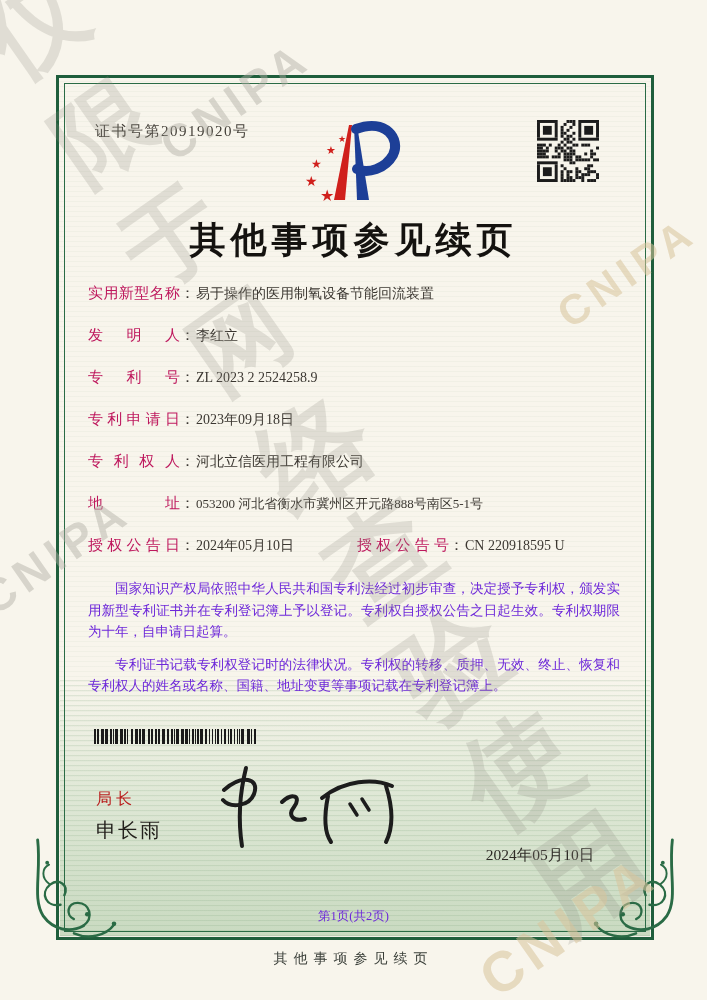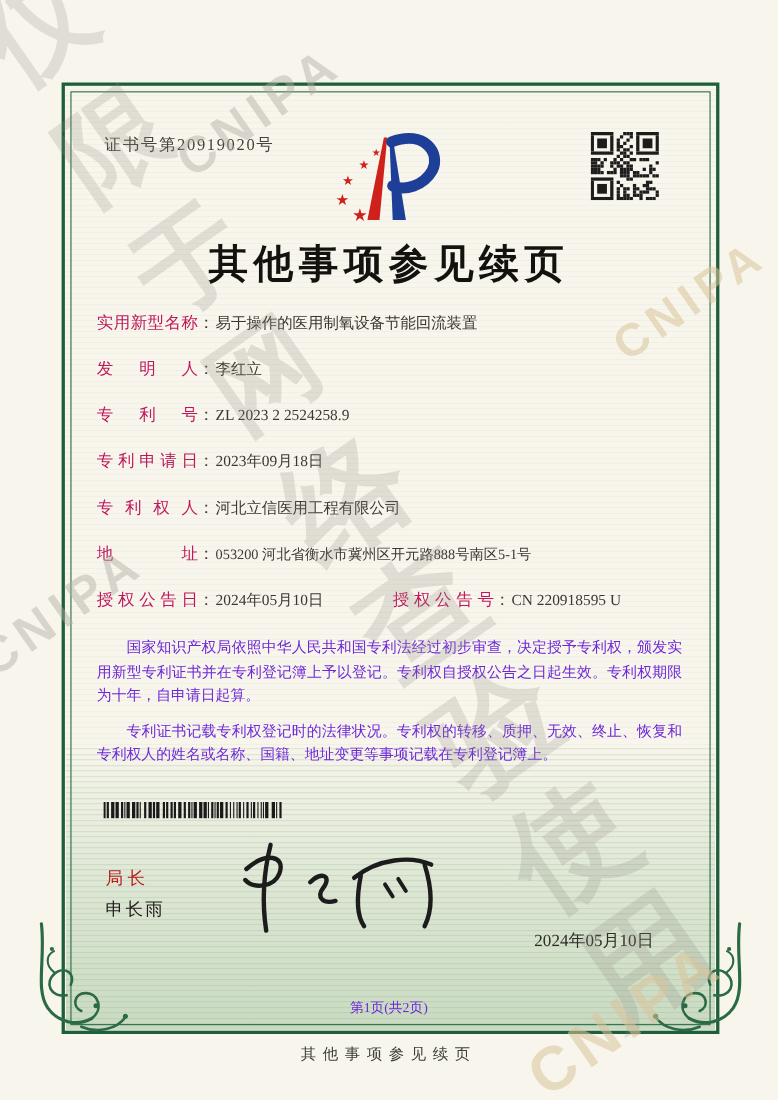--- a/index.html
+++ b/index.html
@@ -54,21 +54,21 @@
   .pair{white-space:nowrap;}
   .pair2{margin-left:63px;}
   .paras{
     position:absolute;left:88px;top:578px;width:532px;
     font-size:13.5px;line-height:21.5px;color:#6d28d9;text-align:justify;
   }
   .paras p{margin:0 0 11px 0;text-indent:2em;}
   .barcode{position:absolute;left:94px;top:729px;width:162px;height:15px;}
   .barcode svg rect{fill:#1a1a1a;}
   .signer-title{position:absolute;left:96px;top:789px;font-size:16px;letter-spacing:4px;color:#b91c1c;}
-  .signer-name{position:absolute;left:96px;top:817px;font-size:16px;letter-spacing:2px;color:#23201c;text-align:center;}
+  .signer-name{position:absolute;left:96px;top:817px;font-size:20px;letter-spacing:2px;color:#23201c;text-align:center;}
   .signature{position:absolute;left:198px;top:750px;width:212px;height:102px;}
   .issue-date{position:absolute;left:430px;top:845px;width:220px;text-align:center;font-size:15.5px;color:#2e2b26;}
   .page-info{position:absolute;left:0;right:0;top:908px;text-align:center;font-size:12.5px;color:#6d28d9;}
   .footer-note{position:absolute;left:0;right:0;top:950px;text-align:center;font-size:14px;letter-spacing:6px;color:#3a3f39;}
 
   
   .watermark-layer{position:absolute;inset:0;z-index:6;pointer-events:none;overflow:hidden;}
   .wm-char{
     position:absolute;font-family:"Liberation Sans","DejaVu Sans",sans-serif;
     font-weight:bold;color:#8e8c82;opacity:0.22;transform:rotate(-35deg);line-height:1;

